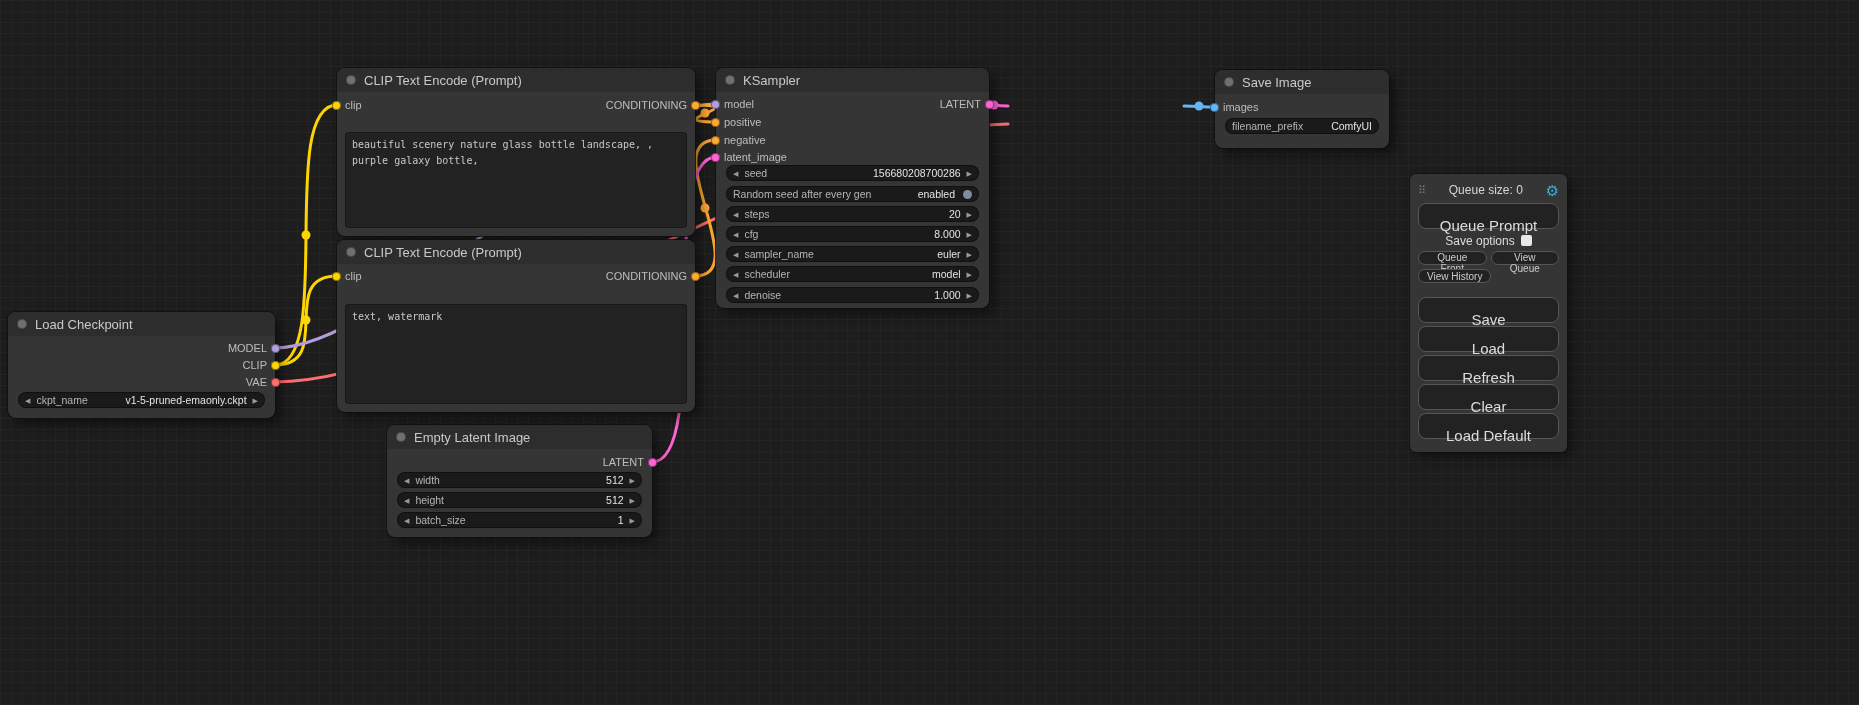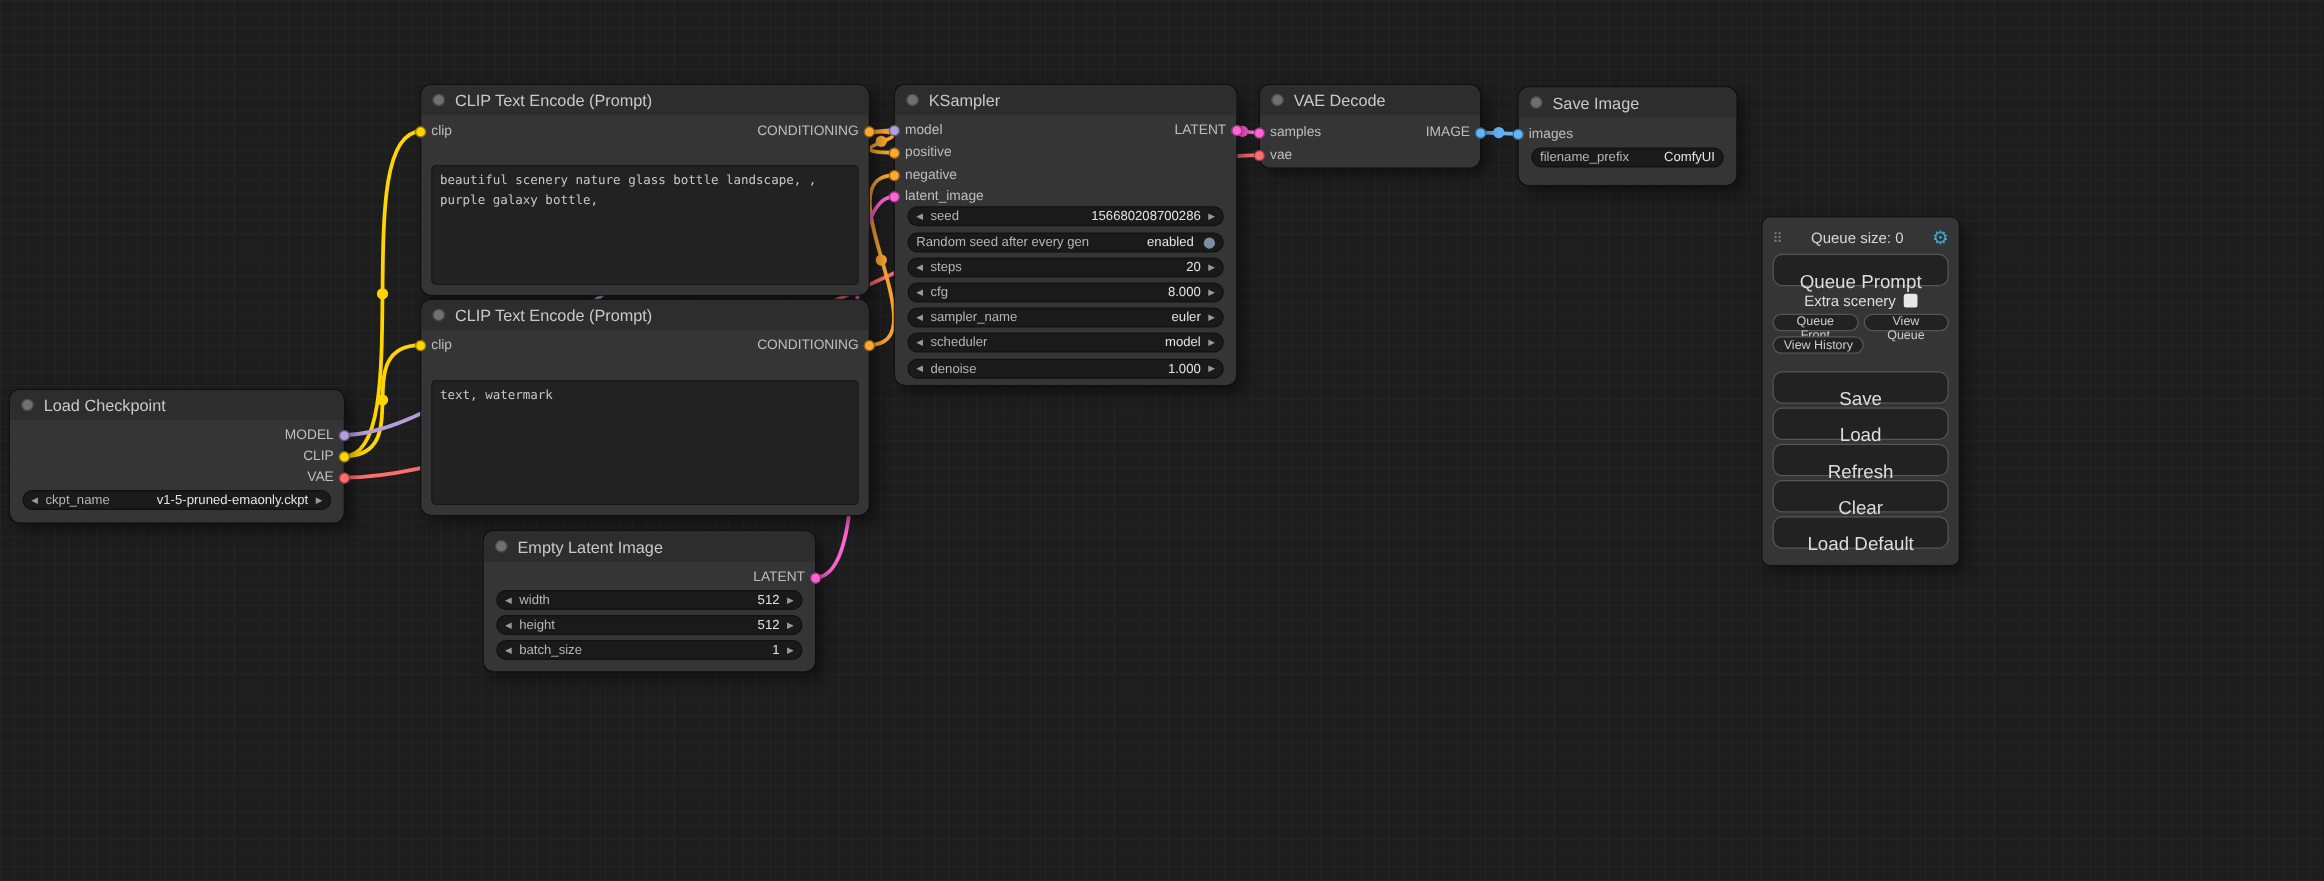--- a/index.html
+++ b/index.html
@@ -257,38 +257,20 @@
       <span class="arr">▶</span>
     </div>
     <div class="widget" style="top:219px">
       <span class="arr">◀</span>
       <span class="wl">denoise</span>
       <span class="wv">1.000</span>
       <span class="arr">▶</span>
     </div>
   </div>
 
-  <div class="node" style="left:1008px;top:68px;width:176px;height:66px;">
-    <div class="node-title">
-      <span class="collapse-dot"></span>
-      <span>VAE Decode</span>
-    </div>
-    <div class="slot in" style="top:31px">
-      <span class="dot" style="background-color: rgb(255, 100, 213);"></span>
-      <span>samples</span>
-    </div>
-    <div class="slot in" style="top:49px">
-      <span class="dot" style="background-color: rgb(255, 110, 110);"></span>
-      <span>vae</span>
-    </div>
-    <div class="slot out" style="top:31px">
-      <span class="dot" style="background-color: rgb(100, 181, 246);"></span>
-      <span>IMAGE</span>
-    </div>
-  </div>
 
   <div class="node" style="left:1215px;top:70px;width:174px;height:78px;">
     <div class="node-title">
       <span class="collapse-dot"></span>
       <span>Save Image</span>
     </div>
     <div class="slot in" style="top:30px">
       <span class="dot" style="background-color: rgb(100, 181, 246);"></span>
       <span>images</span>
     </div>
@@ -299,21 +281,21 @@
   </div>
 
   <div class="menu">
     <div class="menu-header">
       <span class="drag-handle">⠿</span>
       <span class="queue-size">Queue size: 0</span>
       <span class="gear">⚙</span>
     </div>
     <button class="btn">Queue Prompt</button>
     <div class="extra-row">
-      <span>Extra scenery</span>
+      <span>Save options</span>
       <span class="checkbox"></span>
     </div>
     <div class="small-row">
       <button class="btn small">Queue Front</button>
       <button class="btn small">View Queue</button>
     </div>
     <div class="center-row">
       <button class="btn small">View History</button>
     </div>
     <div class="big-gap"></div>

